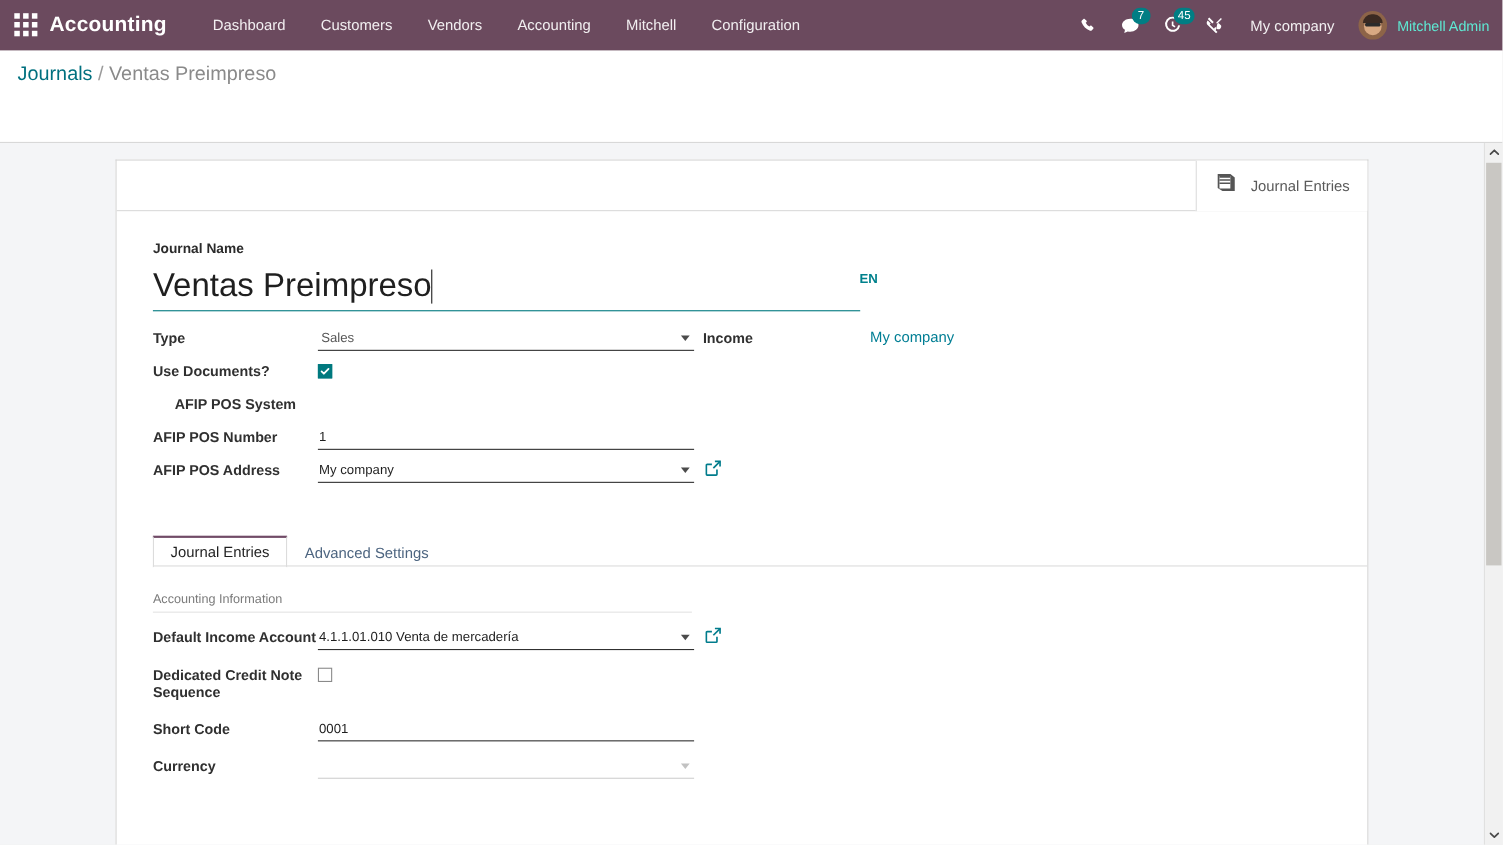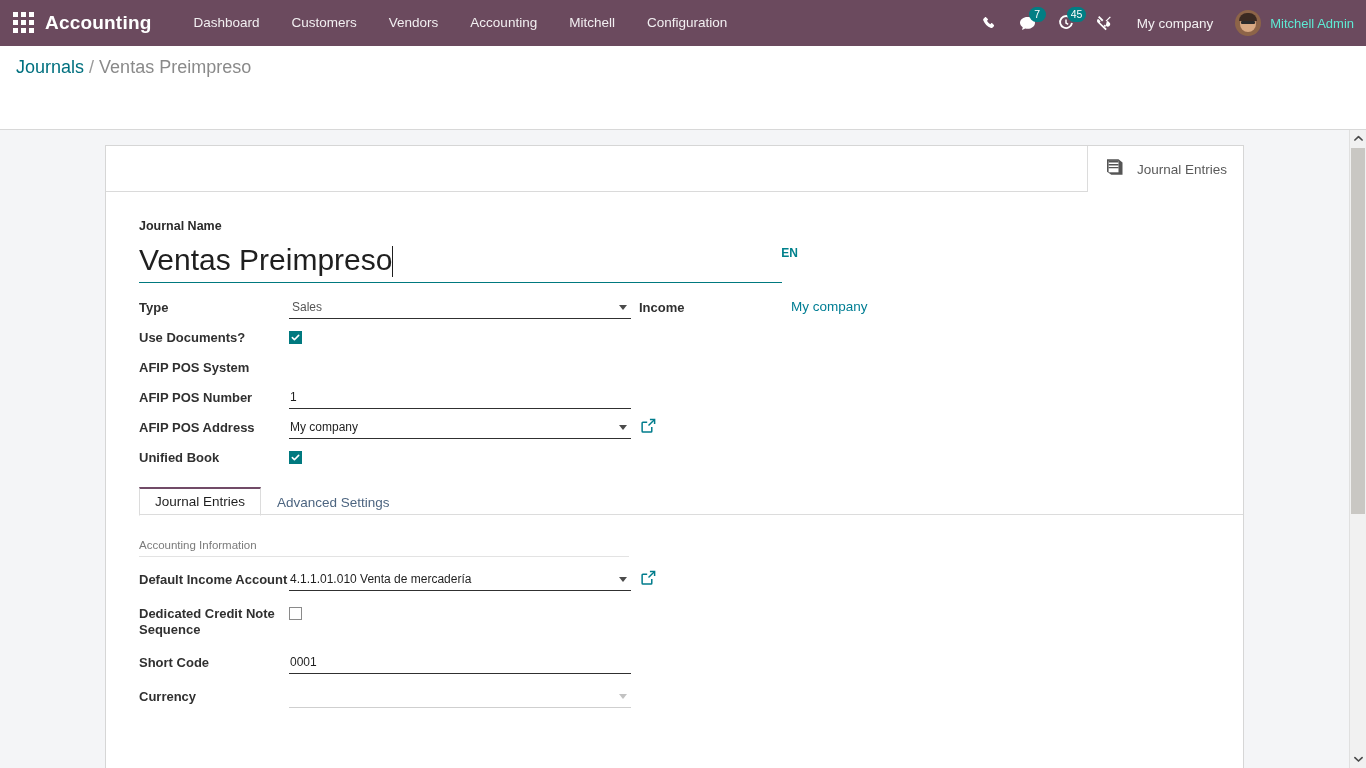--- a/index.html
+++ b/index.html
@@ -408,21 +408,21 @@
             <div class="lbl field-label">Use Documents?</div>
             <div class="val">
               <div class="cbox">
                 <svg width="9" height="9" viewBox="0 0 10 10" fill="none" stroke="#ffffff" stroke-width="1.8" stroke-linecap="round" stroke-linejoin="round">
                   <path d="M1.5 5.2 3.8 7.5 8.5 2.6"></path>
                 </svg>
               </div>
             </div>
           </div>
 
-          <div class="frow" style="margin-top:6px;">
+          <div class="frow" style="margin-top:6px;text-align:center;">
             <div class="lbl field-label">AFIP POS System</div>
           </div>
 
           <div class="frow" style="margin-top:6px;">
             <div class="lbl field-label">AFIP POS Number</div>
             <div class="val">
               <div class="inp-line">
                 <span class="inp-text">1</span>
               </div>
             </div>
@@ -438,30 +438,20 @@
               <span class="ext-link">
                 <svg width="15" height="15" viewBox="0 0 16 16" fill="none" stroke="#007c8c" stroke-width="1.6">
                   <path d="M9.5 1.5h5v5"></path>
                   <path d="M14.5 1.5 8 8"></path>
                   <path d="M11.5 9.5v4.5a.8.8 0 0 1-.8.8H2a.8.8 0 0 1-.8-.8V5.3a.8.8 0 0 1 .8-.8h4.6"></path>
                 </svg>
               </span>
             </div>
           </div>
 
-          <div class="frow" style="margin-top:6px;">
-            <div class="lbl field-label">Unified Book</div>
-            <div class="val">
-              <div class="cbox">
-                <svg width="9" height="9" viewBox="0 0 10 10" fill="none" stroke="#ffffff" stroke-width="1.8" stroke-linecap="round" stroke-linejoin="round">
-                  <path d="M1.5 5.2 3.8 7.5 8.5 2.6"></path>
-                </svg>
-              </div>
-            </div>
-          </div>
 
         </div>
 
         <div class="group-col" id="group-right">
           <div class="frow">
             <div class="lbl field-label">Income</div>
             <div class="val">
               <span class="readonly-link">My company</span>
             </div>
           </div>

